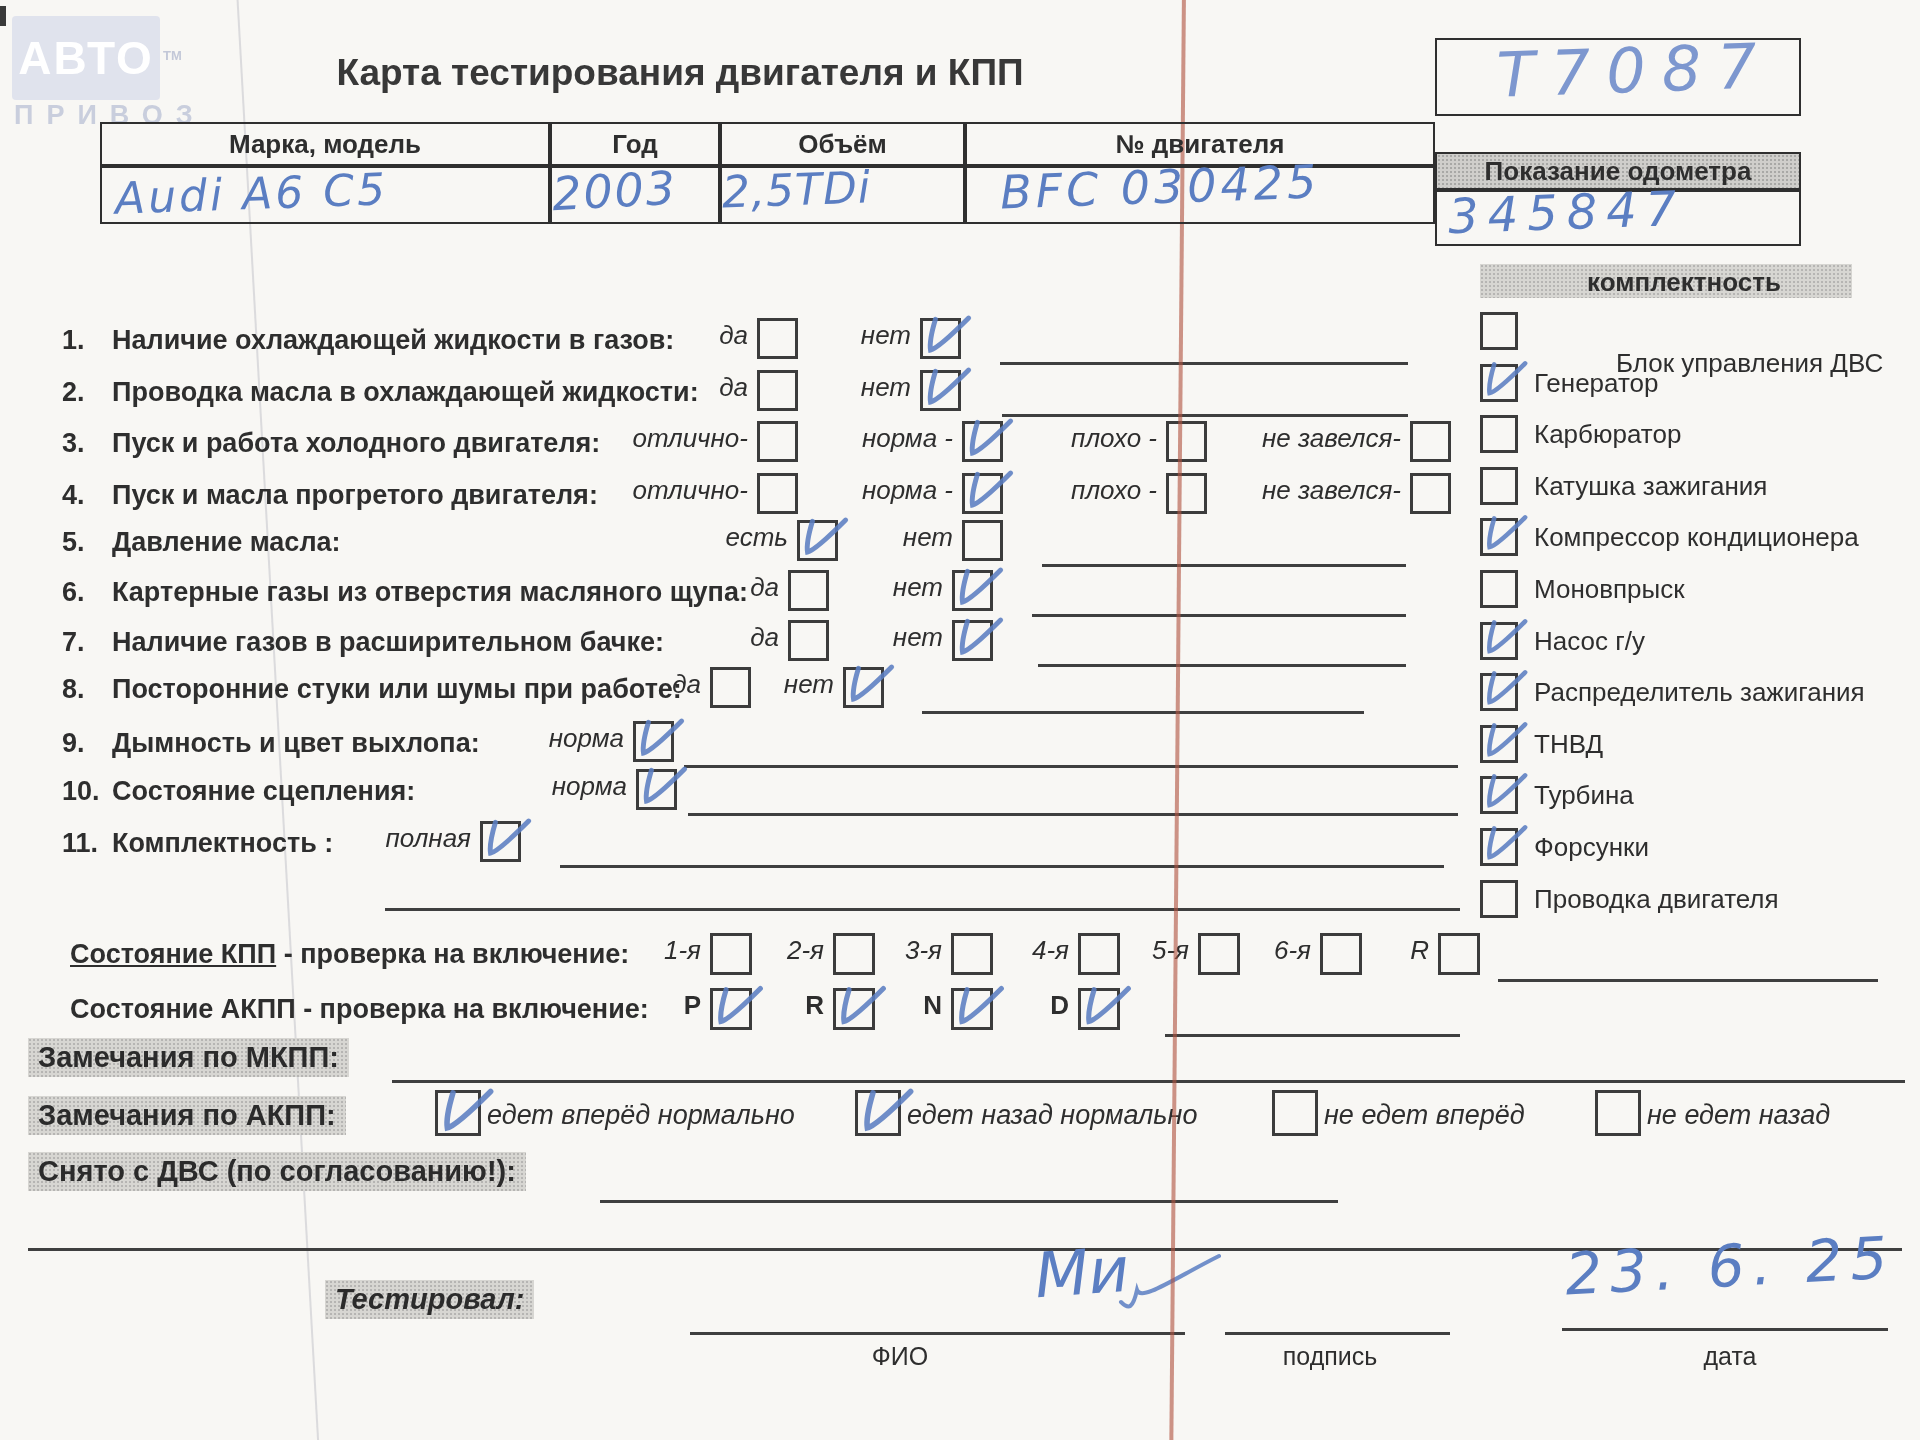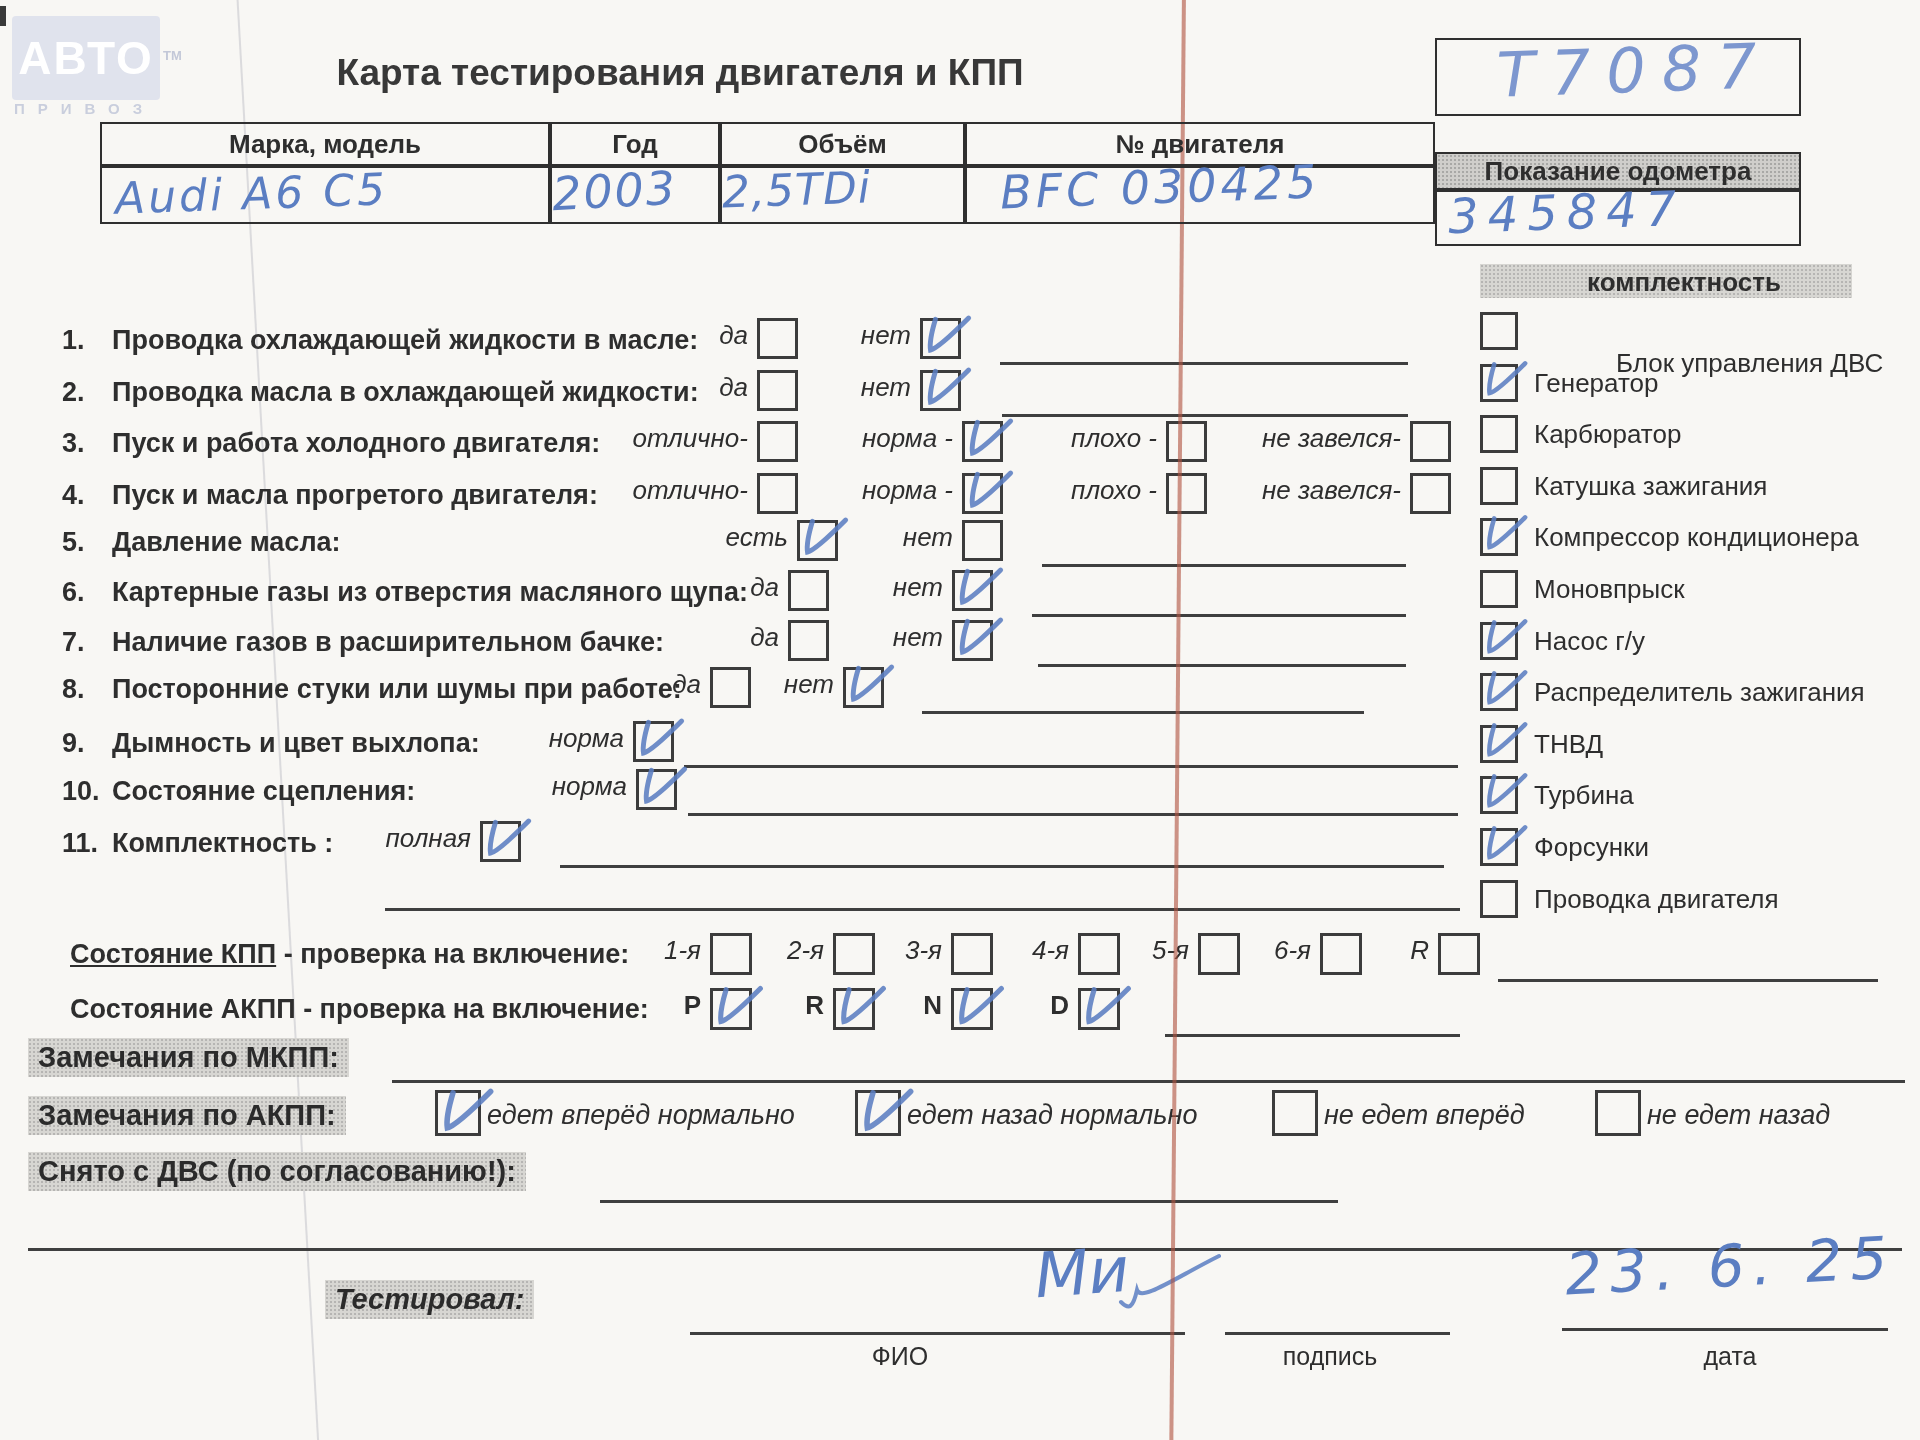--- a/index.html
+++ b/index.html
@@ -10,21 +10,21 @@
   #crease{position:absolute;left:236px;top:-10px;width:2px;height:1480px;
           background:rgba(185,185,192,.45);transform:rotate(-3.2deg);transform-origin:top left;}
   #redline{position:absolute;left:1182px;top:-10px;width:4px;height:1480px;
            background:rgba(178,84,64,.62);transform:rotate(0.5deg);transform-origin:top left;}
   #corner-notch{position:absolute;left:0;top:6px;width:6px;height:20px;background:#3a3a3a;}
   
   #logo-block{position:absolute;left:12px;top:16px;width:148px;height:84px;background:#e0e3ed;
               border-radius:4px;display:flex;align-items:center;justify-content:center;}
   #logo-brand{color:#ffffff;font-weight:bold;font-size:46px;letter-spacing:2px;}
   #logo-tm{position:absolute;left:163px;top:48px;font-size:13px;color:#c3c8d8;font-weight:bold;}
-  #logo-sub{position:absolute;left:14px;top:100px;font-size:15px;font-weight:bold;
+  #logo-sub{position:absolute;left:14px;top:100px;font-size:27px;font-weight:bold;
             color:#c9cedd;letter-spacing:13px;}
   
   #title{position:absolute;left:300px;top:52px;width:760px;text-align:center;
          font-size:37px;font-weight:bold;color:#383838;}
   
   .hw{font-family:"DejaVu Sans",sans-serif;font-style:italic;color:#5b7ec2;white-space:nowrap;}
   
   .cbox{position:absolute;border:3px solid #3c3c3c;background:transparent;box-sizing:border-box;}
   .check-svg{position:absolute;left:-6px;top:-14px;overflow:visible;pointer-events:none;}
   .hline{position:absolute;height:3px;background:#3f3f3f;}
@@ -143,21 +143,21 @@
       </div>
       <div class="abs" style="left: 0px; top: 0px;">
         <div class="cbox" style="left: 1480px; top: 879.6px; width: 38px; height: 38px;"></div>
         <span class="eq-label" style="left: 1534px; top: 883.6px;">Проводка двигателя</span>
       </div>
     </div>
 
   <div id="checklist">
       <div class="abs" style="left: 0px; top: 0px;">
         <span class="itm-num" style="left: 62px; top: 325px;">1.</span>
-        <span class="itm-label" style="left: 112px; top: 325px;">Проводка охлаждающей жидкости в масле:</span>
+        <span class="itm-label" style="left: 112px; top: 325px;">Наличие охлаждающей жидкости в газов:</span>
         <div class="opt-wrap" style="left: 757px; top: 318px;">
           <span class="opt-label">да</span>
           <div class="cbox" style="left: 0px; top: 0px; width: 41px; height: 41px; position: absolute;"></div>
         </div>
         <div class="opt-wrap" style="left: 920px; top: 318px;">
           <span class="opt-label">нет</span>
           <div class="cbox" style="left: 0px; top: 0px; width: 41px; height: 41px; position: absolute;">
             <svg class="check-svg" width="59" height="59" viewBox="0 0 48 48">
               <path d="M15 10 C12 20 10 29 11 35 C16 34 28 23 42 9" fill="none" stroke="#5b7ec2" stroke-width="4" stroke-linecap="round" opacity="0.88"></path>
             </svg>

